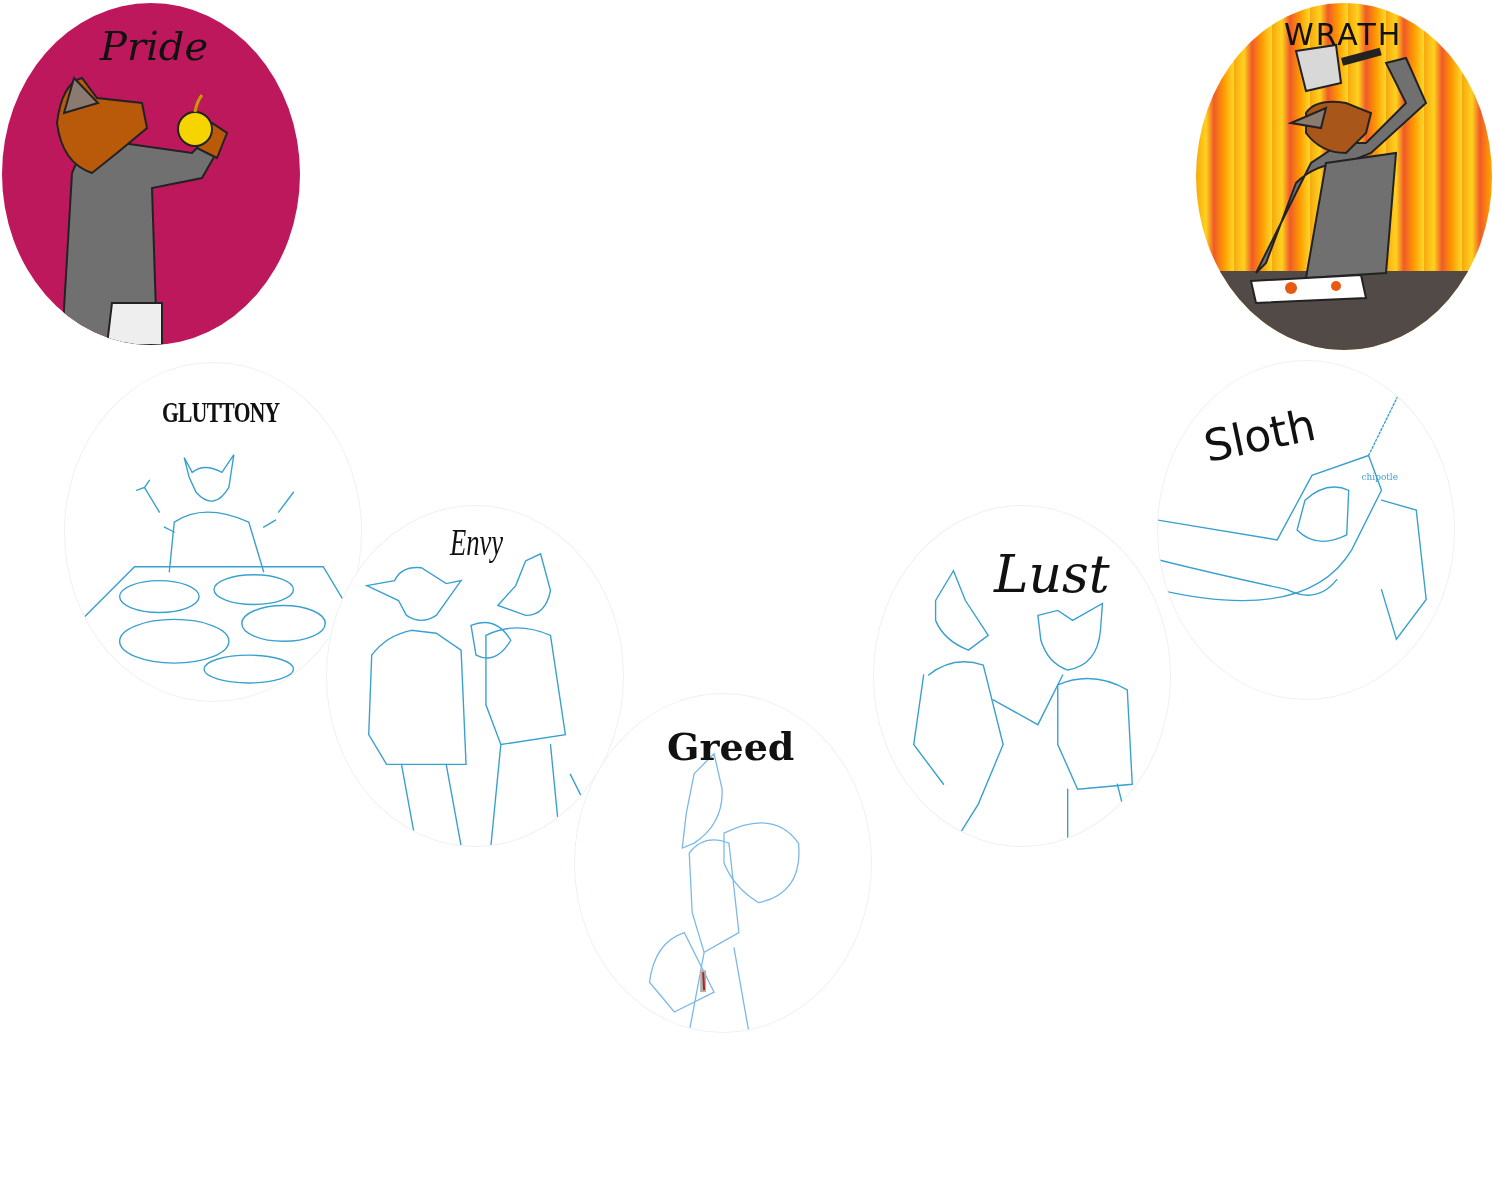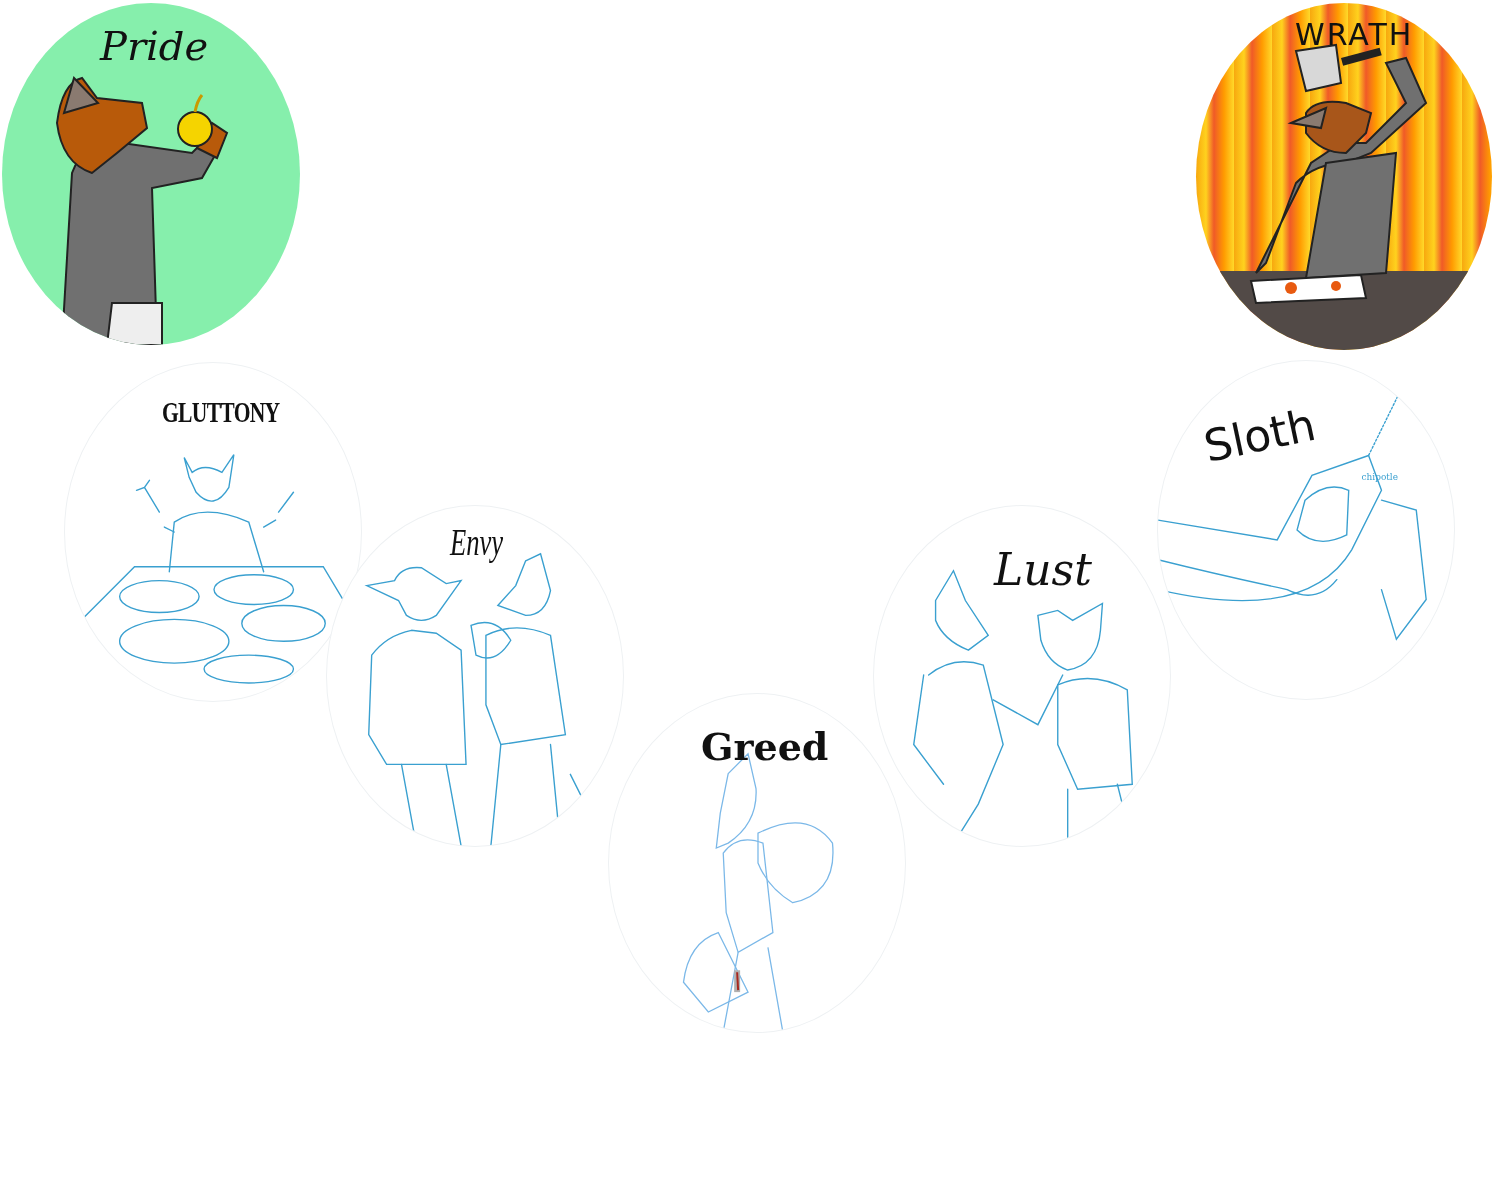--- a/index.html
+++ b/index.html
@@ -19,40 +19,40 @@
       border: 1px solid #eef1f3;
     }
     .medallion svg { position: absolute; left: 0; top: 0; width: 100%; height: 100%; }
     .label {
       position: absolute;
       color: #111;
       white-space: nowrap;
       z-index: 2;
     }
     
-    #pride { left: 2px; top: 3px; width: 298px; height: 342px; background: #86efac; }
+    #pride { left: 2px; top: 3px; width: 298px; height: 342px; background: #be185d; }
     #pride .label { left: 98px; top: 20px; font-family: "DejaVu Serif", serif; font-style: italic; font-size: 40px; }
     
     #wrath { left: 1196px; top: 3px; width: 296px; height: 347px;
       background: repeating-linear-gradient(90deg, #f7a80f 0px, #ffd21e 10px, #f05a28 18px, #ff9b00 28px, #ffd92a 38px);
     }
     #wrath .counter { position: absolute; left: 0; right: 0; top: 268px; bottom: 0; background: #524a47; }
-    #wrath .label { left: 88px; top: 14px; font-family: "DejaVu Sans", sans-serif; font-size: 30px; letter-spacing: 2px; padding-left: 11px; }
+    #wrath .label { left: 88px; top: 14px; font-family: "DejaVu Sans", sans-serif; font-size: 30px; letter-spacing: 2px; }
     
     #gluttony { left: 64px; top: 362px; width: 298px; height: 340px; }
     #gluttony .label { left: 97px; top: 32px; font-family: "Liberation Serif", serif; font-weight: bold; font-size: 30px; transform: scaleX(0.72); transform-origin: left; letter-spacing: -1px; }
     
     #envy { left: 326px; top: 505px; width: 298px; height: 342px; }
     #envy .label { left: 123px; top: 14px; font-family: "Liberation Serif", serif; font-style: italic; font-size: 38px; transform: scaleX(0.7); transform-origin: left; }
     
-    #greed { left: 608px; top: 693px; width: 298px; height: 340px; text-align: center; }
+    #greed { left: 574px; top: 693px; width: 298px; height: 340px; text-align: center; }
     #greed .label { left: 92px; top: 30px; font-family: "DejaVu Serif", serif; font-weight: bold; font-size: 38px; }
     
     #lust { left: 873px; top: 505px; width: 298px; height: 342px; }
-    #lust .label { left: 120px; top: 38px; font-family: "DejaVu Serif", serif; font-style: italic; font-size: 44px; }
+    #lust .label { left: 120px; top: 38px; font-family: "DejaVu Serif", serif; font-style: italic; font-size: 52px; }
     
     #sloth { left: 1157px; top: 360px; width: 298px; height: 340px; }
     #sloth .label { left: 52px; top: 60px; font-family: "DejaVu Sans", sans-serif; font-size: 44px; transform: rotate(-12deg); transform-origin: left bottom; }
     .sketch-line { fill: none; stroke: #3aa0d0; stroke-width: 1.4; stroke-linecap: round; }
   </style>
 </head>
 <body>
 
 <div id="pride" class="medallion">
   <svg viewBox="0 0 298 342">

